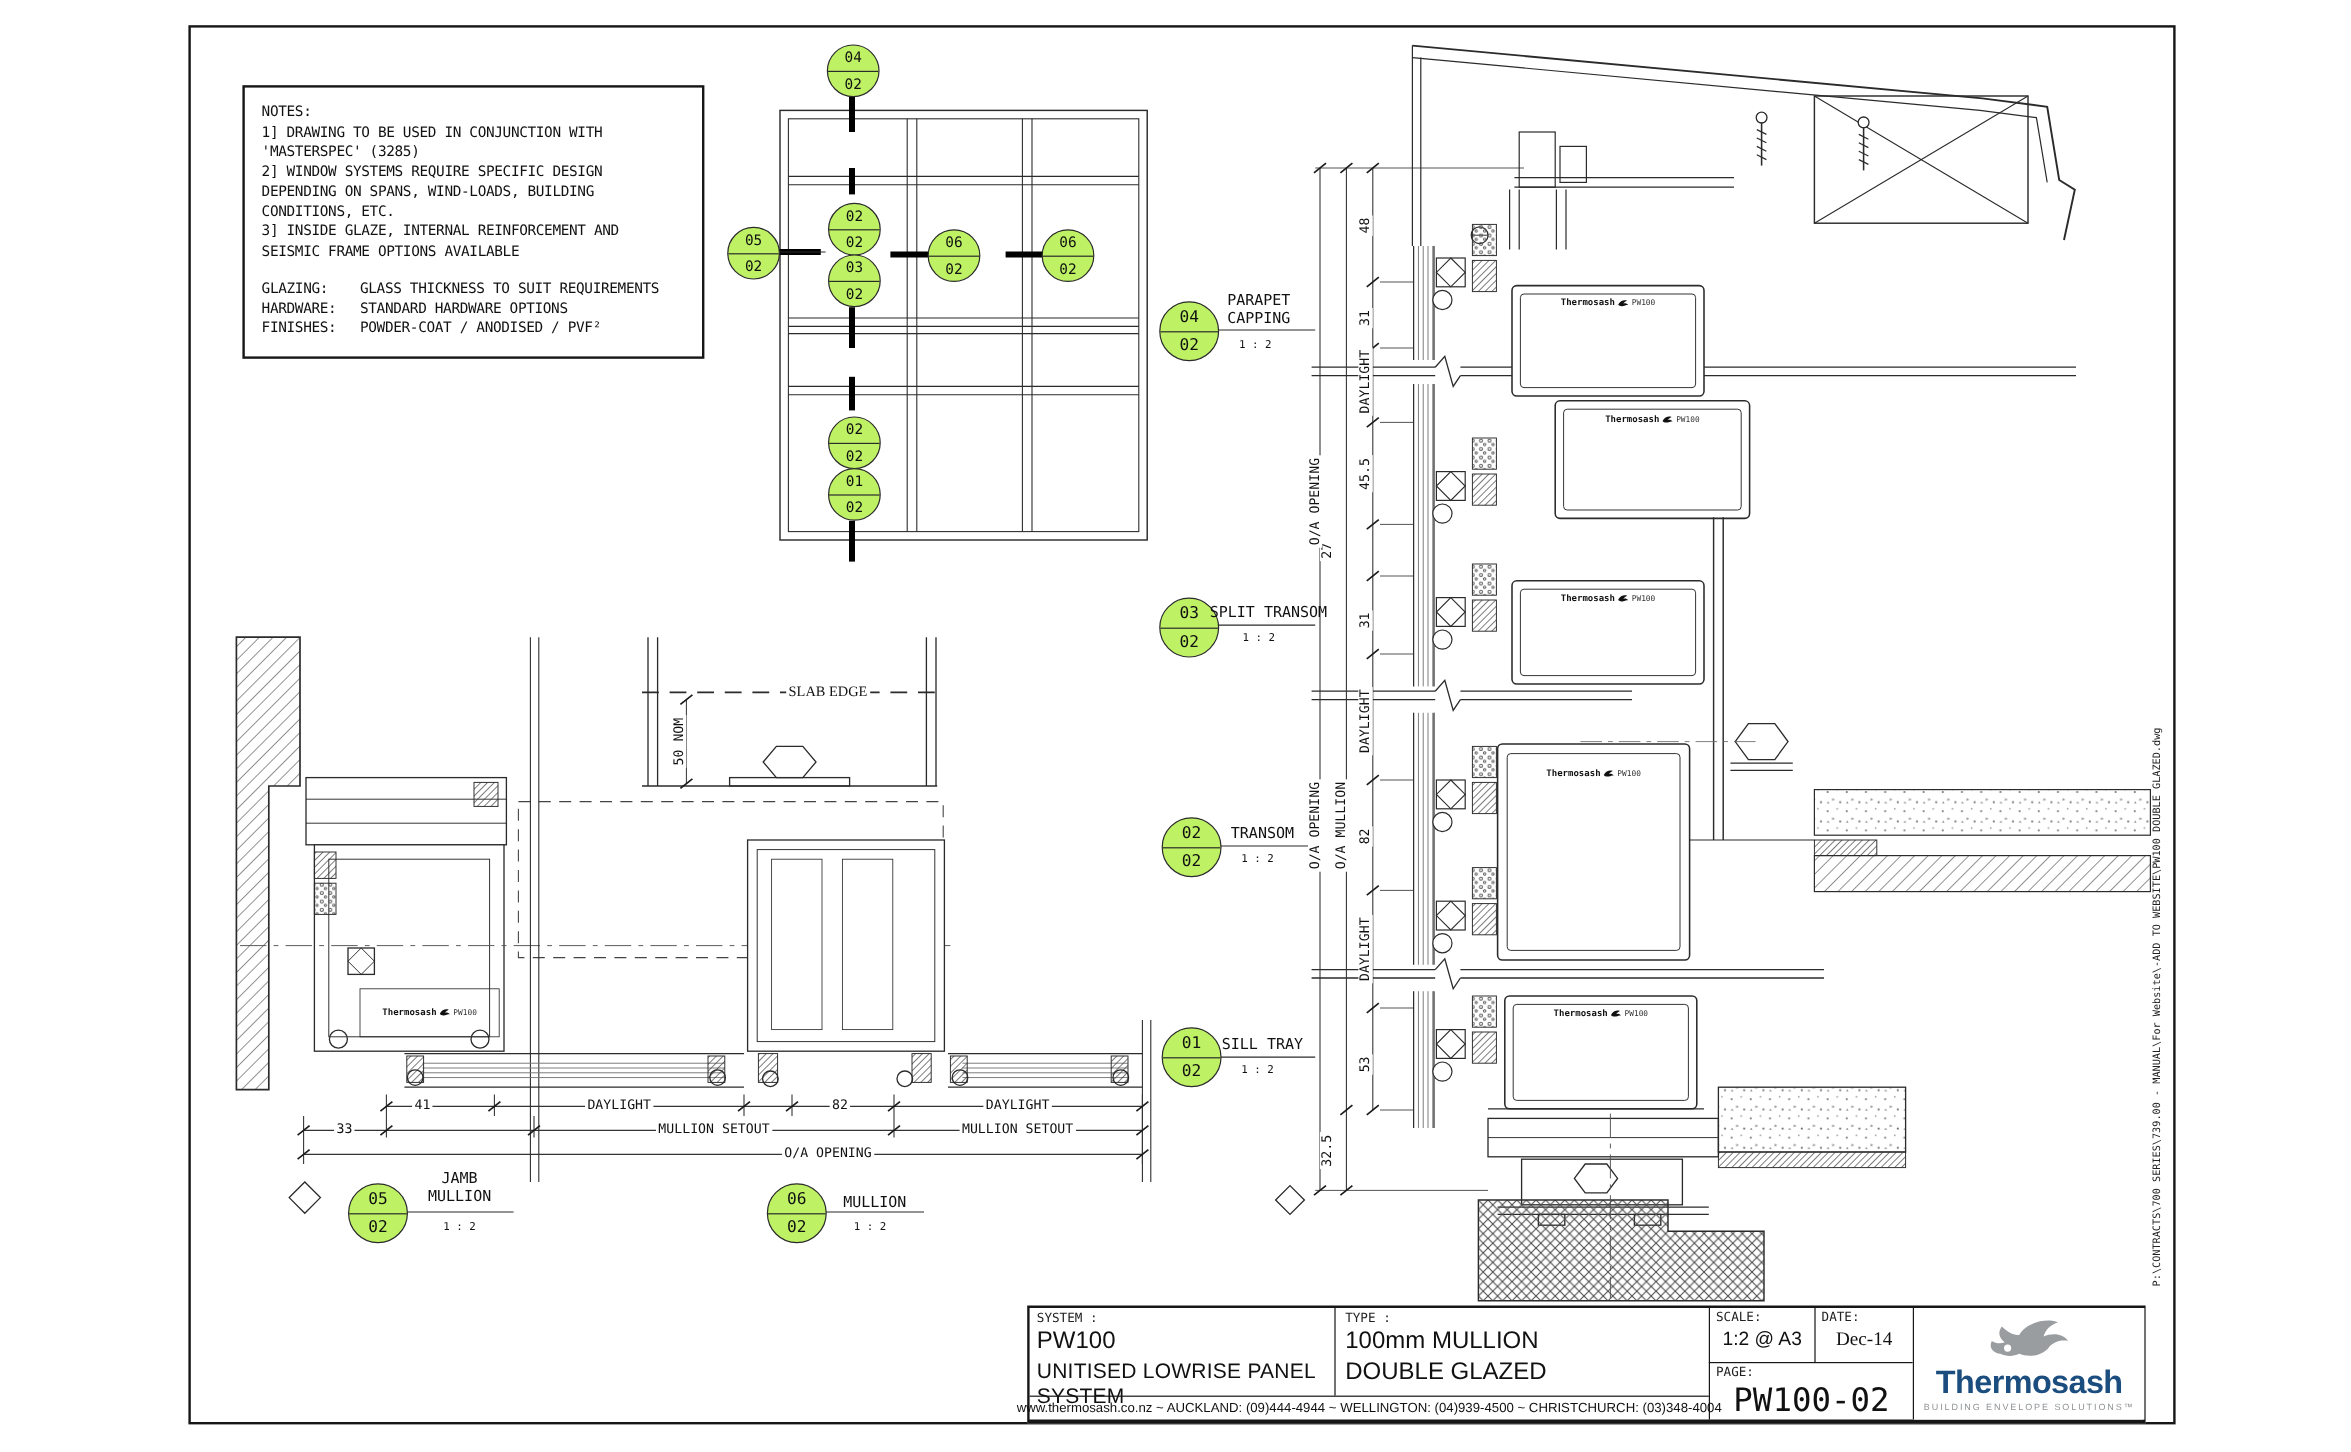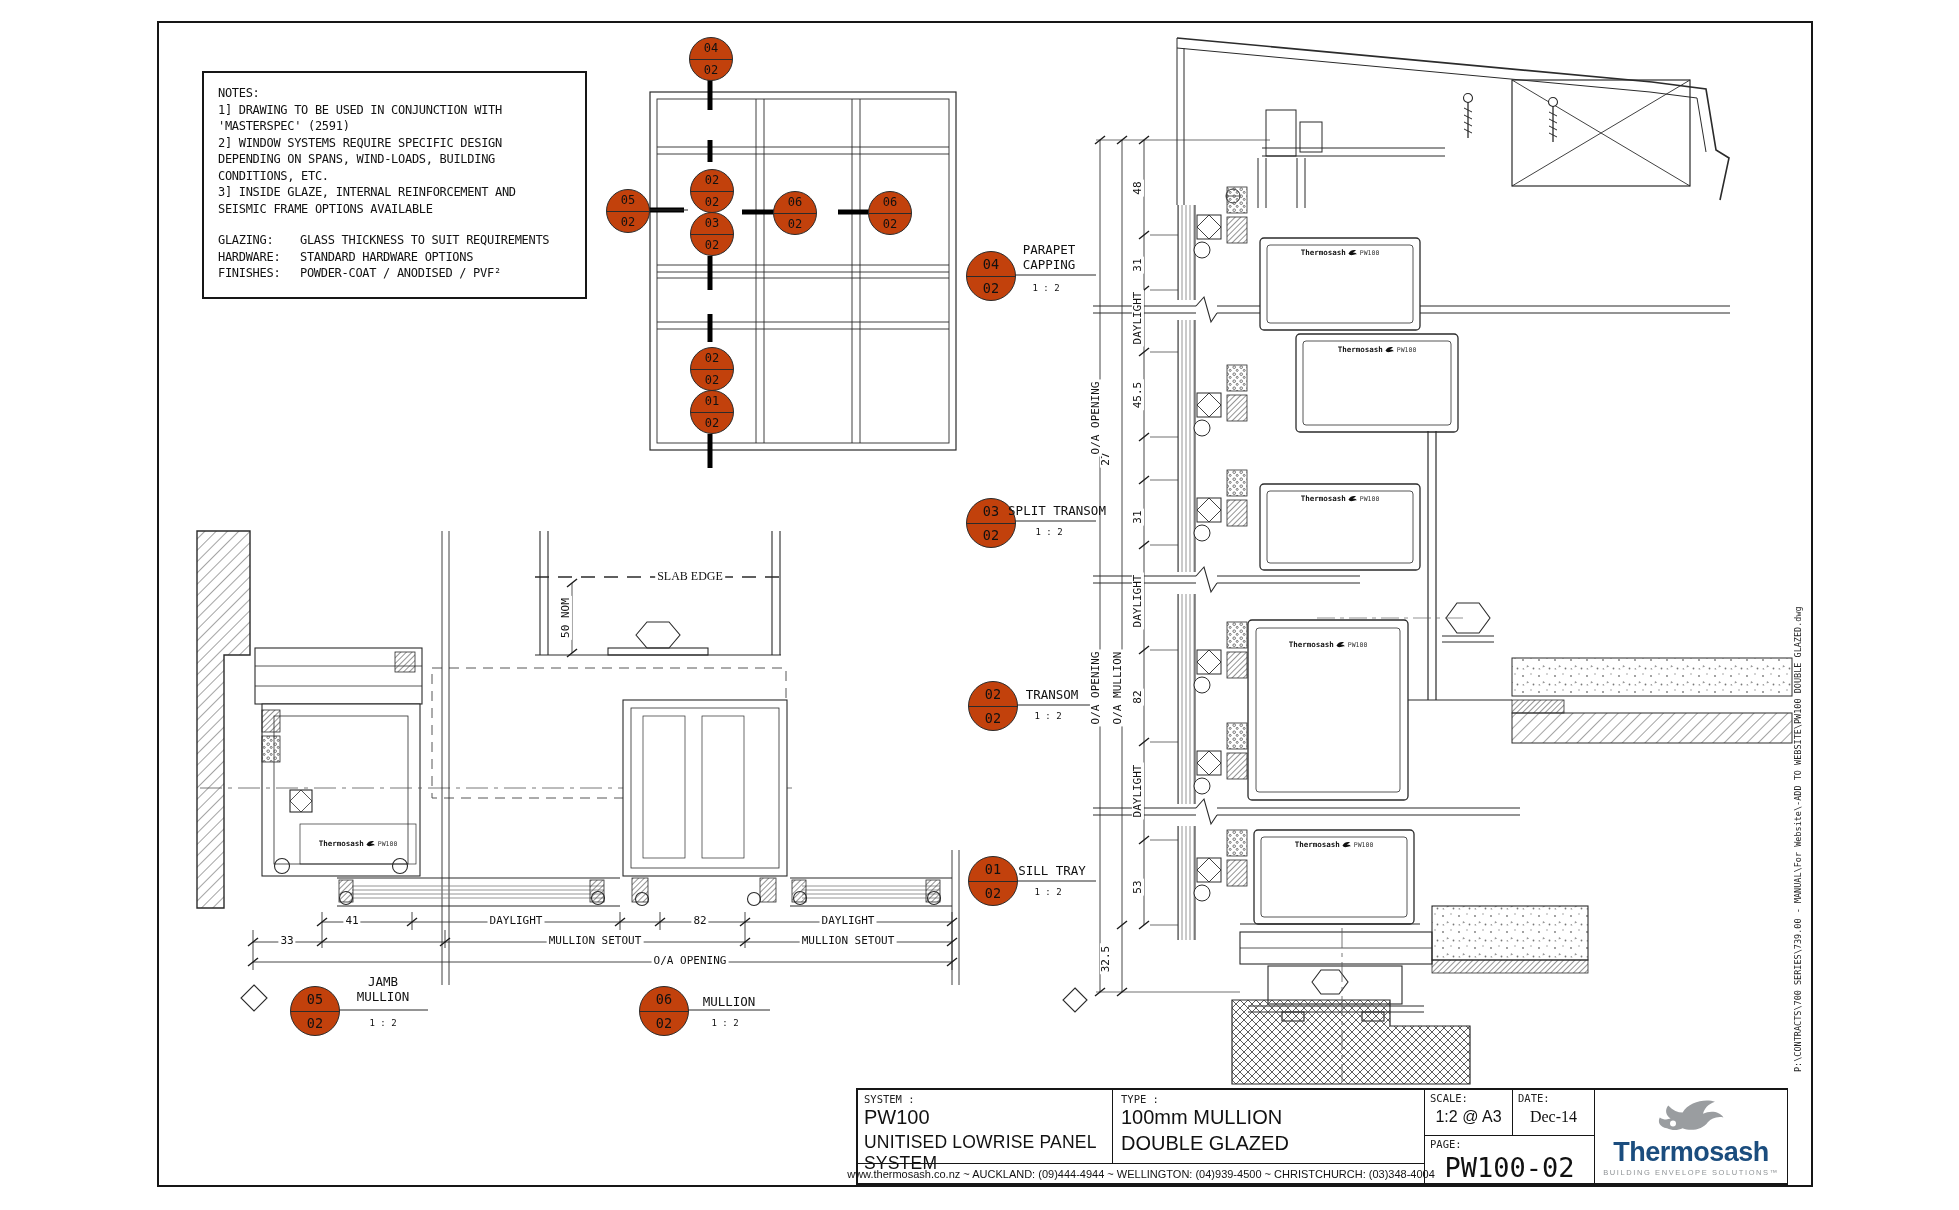--- a/index.html
+++ b/index.html
@@ -7,21 +7,21 @@
          font-family:"DejaVu Sans Mono",monospace;color:#111;}
   svg.lw{position:absolute;left:0;top:0;z-index:1;}
 
   
   .lb{position:absolute;font:11px "DejaVu Sans Mono",monospace;color:#111;background:#fff;
       padding:0 2px;white-space:nowrap;transform:translate(-50%,-50%);z-index:3;line-height:1.1;}
   .lb.rot{transform:translate(-50%,-50%) rotate(-90deg);}
   .lb.big{font-size:12px;font-family:Liberation Serif, serif;}
 
   
-  .co{position:absolute;border:1.3px solid #2b2b2b;border-radius:50%;background:#c2410c;
+  .co{position:absolute;border:1.3px solid #2b2b2b;border-radius:50%;background:#bef264;
       display:flex;flex-direction:column;z-index:3;font-family:"DejaVu Sans Mono",monospace;}
   .co .t,.co .b{flex:1;display:flex;align-items:center;justify-content:center;}
   .co .t{border-bottom:1.2px solid #2b2b2b;}
   .co.sm{width:42px;height:42px;font-size:12px;}
   .co.lg{width:48px;height:48px;font-size:13.5px;}
 
   .ct{position:absolute;transform:translate(-50%,-50%);text-align:center;z-index:3;
       font:12.5px "DejaVu Sans Mono",monospace;line-height:15px;white-space:nowrap;}
   .cs{position:absolute;transform:translate(-50%,-50%);z-index:3;
       font:9px "DejaVu Sans Mono",monospace;white-space:nowrap;}
@@ -323,21 +323,21 @@
     <line x1="1013" y1="275" x2="1096" y2="275"></line>
     <line x1="1013" y1="521" x2="1096" y2="521"></line>
     <line x1="1016" y1="705" x2="1096" y2="705"></line>
     <line x1="1016" y1="881" x2="1096" y2="881"></line>
   </g>
 </svg>
 
 <div class="notes">
   <div>NOTES:</div>
   <div>1] DRAWING TO BE USED IN CONJUNCTION WITH</div>
-  <div>'MASTERSPEC' (2591)</div>
+  <div>'MASTERSPEC' (3285)</div>
   <div>2] WINDOW SYSTEMS REQUIRE SPECIFIC DESIGN</div>
   <div>DEPENDING ON SPANS, WIND-LOADS, BUILDING</div>
   <div>CONDITIONS, ETC.</div>
   <div>3] INSIDE GLAZE, INTERNAL REINFORCEMENT AND</div>
   <div>SEISMIC FRAME OPTIONS AVAILABLE</div>
   <div class="sp"></div>
   <div><span class="nl">GLAZING:</span><span>GLASS THICKNESS TO SUIT REQUIREMENTS</span></div>
   <div><span class="nl">HARDWARE:</span><span>STANDARD HARDWARE OPTIONS</span></div>
   <div><span class="nl">FINISHES:</span><span>POWDER-COAT / ANODISED / PVF²</span></div>
 </div>

